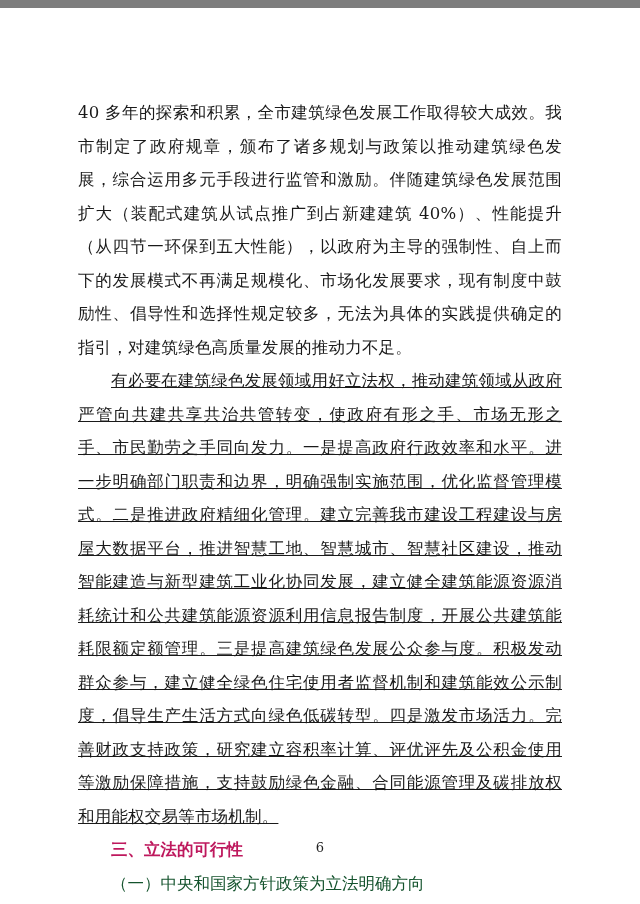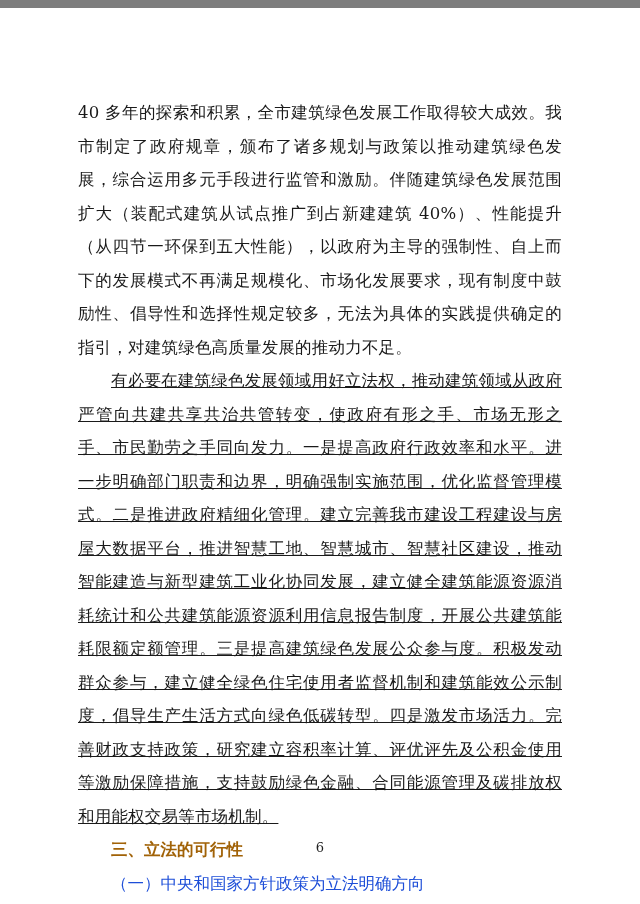--- a/index.html
+++ b/index.html
@@ -38,29 +38,29 @@
   p.indent {
     text-indent: 2em;
     text-decoration: underline;
   }
   h3.heading {
     margin: 0;
     font-size: 16.5px;
     line-height: 33.5px;
     font-weight: bold;
     text-indent: 2em;
-    color: #a16207;
+    color: #be185d;
     font-family: "DejaVu Sans", "Liberation Sans", sans-serif;
   }
   p.subheading {
     margin: 0;
     font-size: 16.5px;
     line-height: 33.5px;
     text-indent: 2em;
-    color: #1d4ed8;
+    color: #14532d;
   }
   .page-number {
     position: absolute;
     left: 0;
     right: 0;
     top: 832px;
     text-align: center;
     font-size: 13px;
     color: #222222;
     font-family: "DejaVu Serif", "Liberation Serif", serif;

